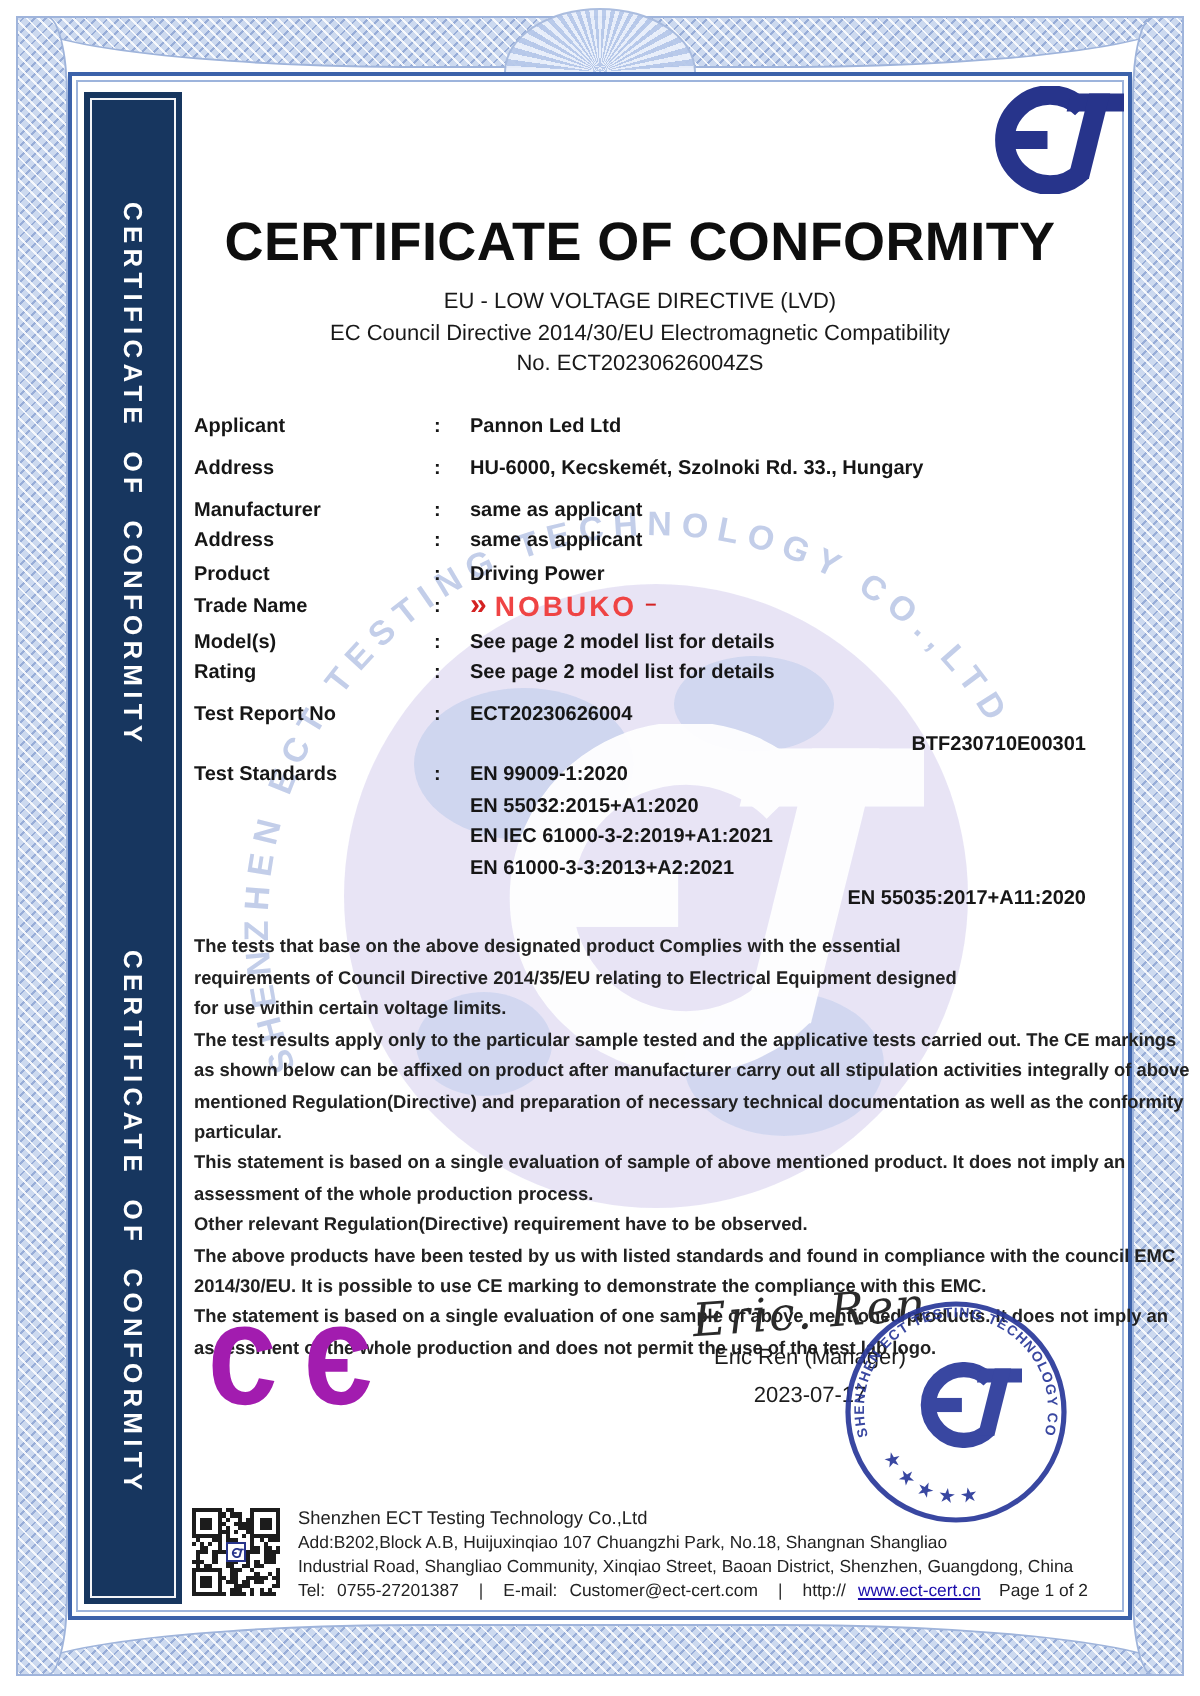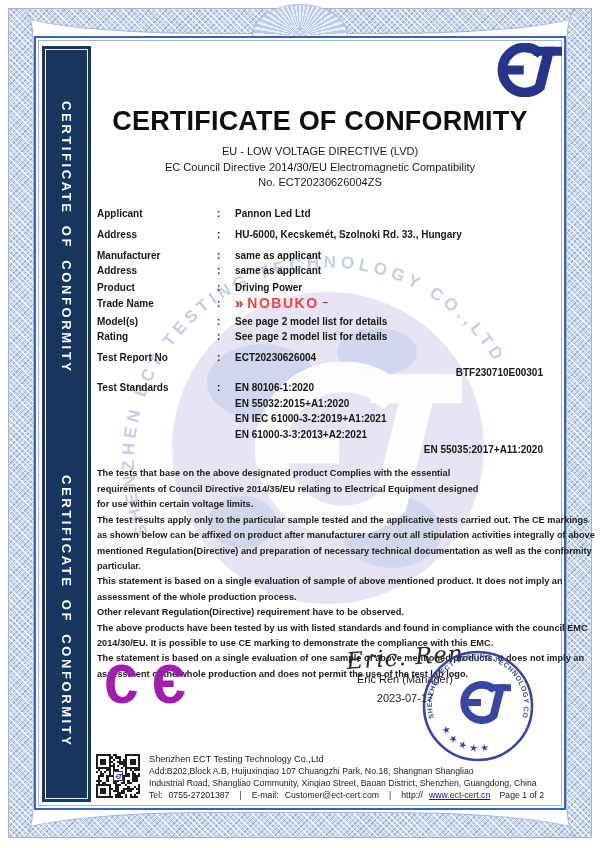--- a/index.html
+++ b/index.html
@@ -209,21 +209,21 @@
         <span class="fcolon">:</span>
         <span class="fvalue">
             <div class="vline">ECT20230626004</div>
             <div class="vline">BTF230710E00301</div>
           </span>
       </div>
       <div class="frow">
         <span class="flabel">Test Standards</span>
         <span class="fcolon">:</span>
         <span class="fvalue">
-            <div class="vline">EN 80106-1:2020</div>
+            <div class="vline">EN 99009-1:2020</div>
             <div class="vline">EN 55032:2015+A1:2020</div>
             <div class="vline">EN IEC 61000-3-2:2019+A1:2021</div>
             <div class="vline">EN 61000-3-3:2013+A2:2021</div>
             <div class="vline">EN 55035:2017+A11:2020</div>
           </span>
       </div>
     </div>
 
     <div class="body-text">
         <div>The tests that base on the above designated product Complies with the essential</div>

